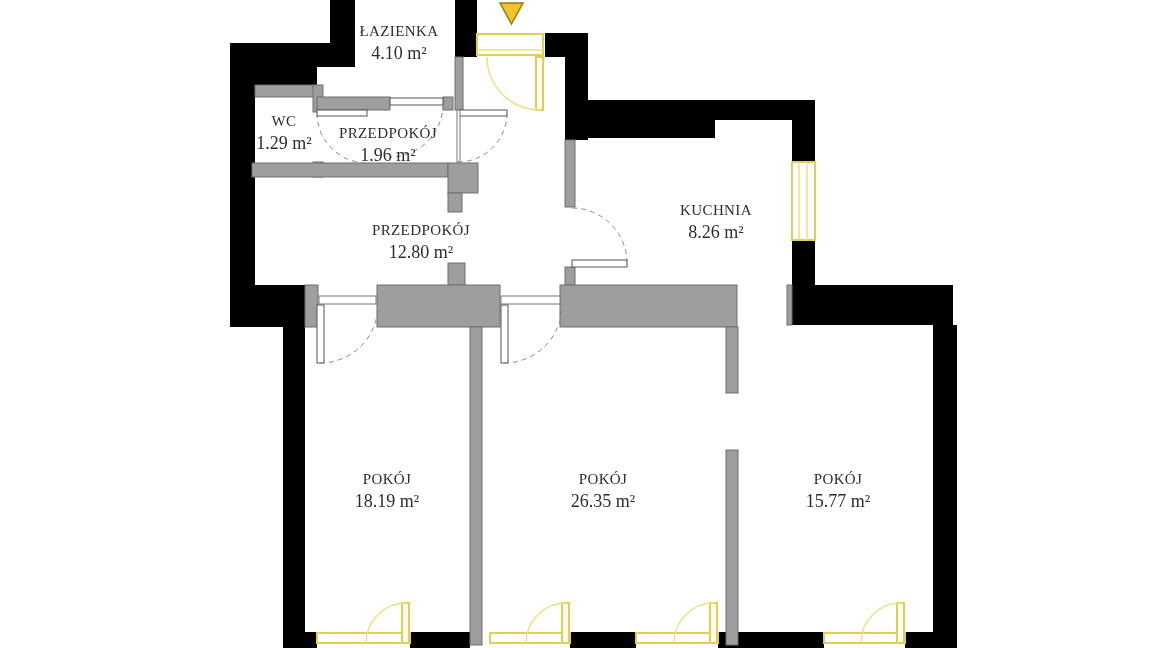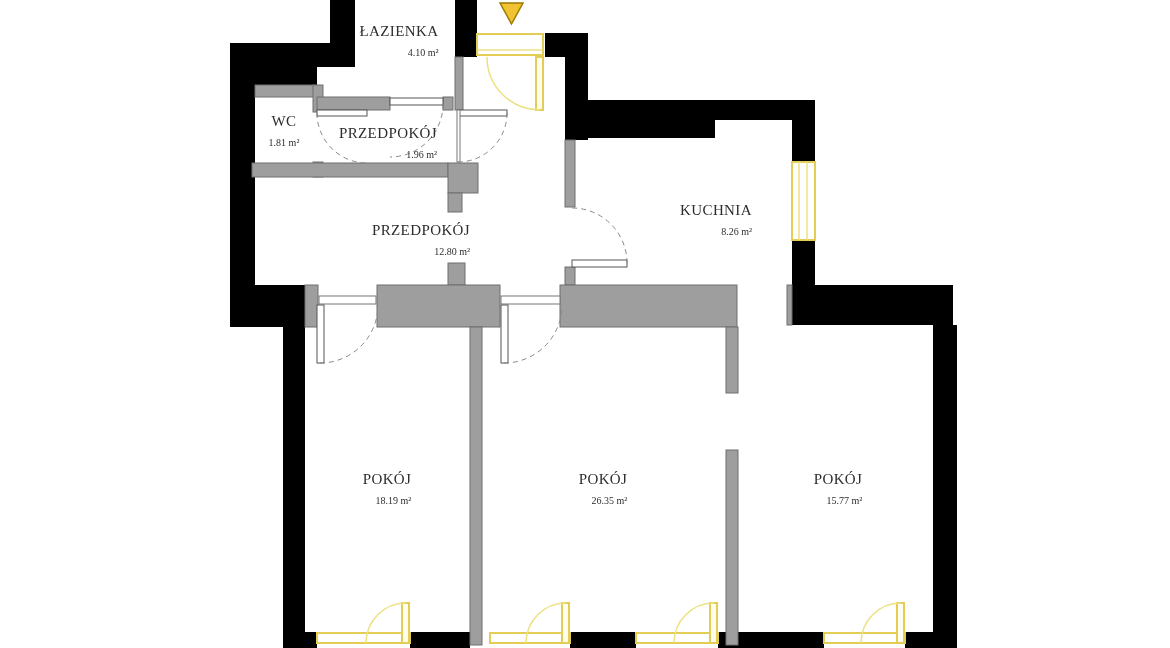--- a/index.html
+++ b/index.html
@@ -17,21 +17,21 @@
   .lf{fill:#ffffff;stroke:#555555;stroke-width:1;}
   .th{fill:#ffffff;stroke:var(--threshold);stroke-width:1;}
   .yfr{fill:#ffffff;stroke:var(--door-frame);stroke-width:2;}
   .yln{stroke:var(--door-arc);stroke-width:1.5;fill:none;}
   .yarc{fill:none;stroke:var(--door-arc);stroke-width:1.5;}
   .yleaf{fill:#fffdf0;stroke:var(--door-frame);stroke-width:2;}
   .tri{fill:var(--entrance-marker);stroke:var(--entrance-marker-edge);stroke-width:1.5;}
   .room-label{position:absolute;transform:translateX(-50%);text-align:center;color:var(--label-text);
               white-space:nowrap;line-height:22px;}
   .rname{font-size:15px;letter-spacing:.4px;}
-  .rarea{font-size:10px;text-align:right;}
+  .rarea{font-size:18px;}
 </style>
 </head>
 <body>
 
 <div class="plan">
 
   <svg width="1170" height="648" viewBox="0 0 1170 648">
 
     <g>
       <rect class="w" x="330" y="0" width="25" height="67"></rect>
@@ -135,21 +135,21 @@
 
     <polygon class="tri" points="500,3 523,3 511.5,24"></polygon>
   </svg>
 
   <div class="room-label" style="left:399px;top:20px">
     <div class="rname">ŁAZIENKA</div>
     <div class="rarea">4.10 m²</div>
   </div>
   <div class="room-label" style="left:284px;top:110px">
     <div class="rname">WC</div>
-    <div class="rarea">1.81 m²</div>
+    <div class="rarea">1.29 m²</div>
   </div>
   <div class="room-label" style="left:388px;top:122px">
     <div class="rname">PRZEDPOKÓJ</div>
     <div class="rarea">1.96 m²</div>
   </div>
   <div class="room-label" style="left:716px;top:199px">
     <div class="rname">KUCHNIA</div>
     <div class="rarea">8.26 m²</div>
   </div>
   <div class="room-label" style="left:421px;top:219px">

